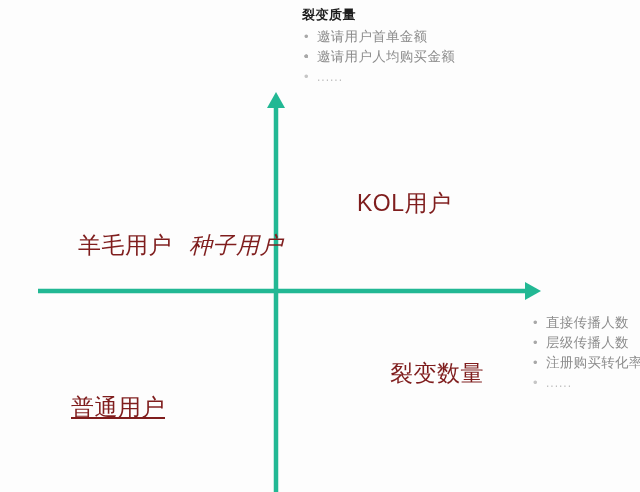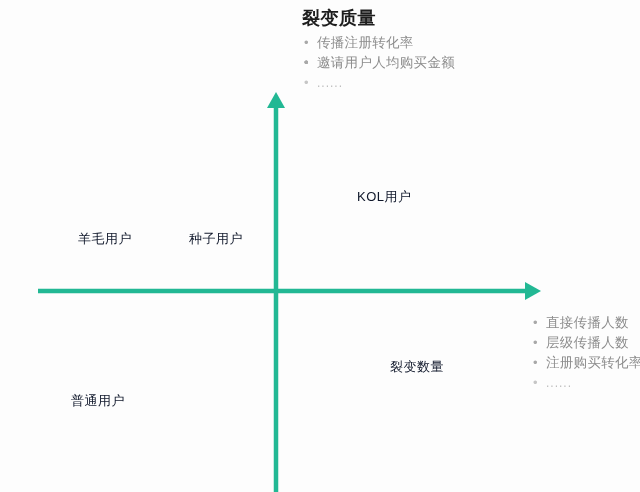--- a/index.html
+++ b/index.html
@@ -26,39 +26,39 @@
     left: 0;
     top: 0;
     width: 640px;
     height: 492px;
     pointer-events: none;
   }
 
   
   .quad-label {
     position: absolute;
-    font-size: 13px;
+    font-size: 23px;
     line-height: 1.15;
-    color: #0f172a;
+    color: #7f1d1d;
     letter-spacing: 0.5px;
     white-space: nowrap;
   }
   #quad-upper-left  { left: 78px;  top: 232px; }
-  #quad-seed        { left: 189px; top: 232px; }
+  #quad-seed        { left: 189px; top: 232px; font-style: italic; }
   #quad-kol         { left: 357px; top: 190px; }
-  #quad-lower-left  { left: 71px;  top: 394px; }
+  #quad-lower-left  { left: 71px;  top: 394px; text-decoration: underline; }
   #quad-lower-right { left: 390px; top: 360px; }
 
   
   .anno {
     position: absolute;
     white-space: nowrap;
   }
   .anno-title {
-    font-size: 18px;
+    font-size: 13px;
     font-weight: bold;
     color: #1d1d1d;
     letter-spacing: 0.5px;
     margin: 0 0 4px 0;
     line-height: 1.15;
   }
   .anno-list {
     list-style: none;
     margin: 0;
     padding: 0;
@@ -112,21 +112,21 @@
 
   <div class="quad-label" id="quad-lower-left">普通用户</div>
 
   <div class="quad-label" id="quad-lower-right">裂变数量</div>
 
   <div class="anno" id="anno-quality">
     <div class="anno-title">裂变质量</div>
     <ul class="anno-list">
       <li>
         <span class="bullet">•</span>
-        <span>传播注册转化率</span>
+        <span>邀请用户首单金额</span>
       </li>
       <li>
         <span class="bullet">•</span>
       </li>
       <li>
         <span class="bullet">•</span>
       </li>
       <li>
         <span class="bullet">•</span>
         <span>邀请用户人均购买金额</span>

